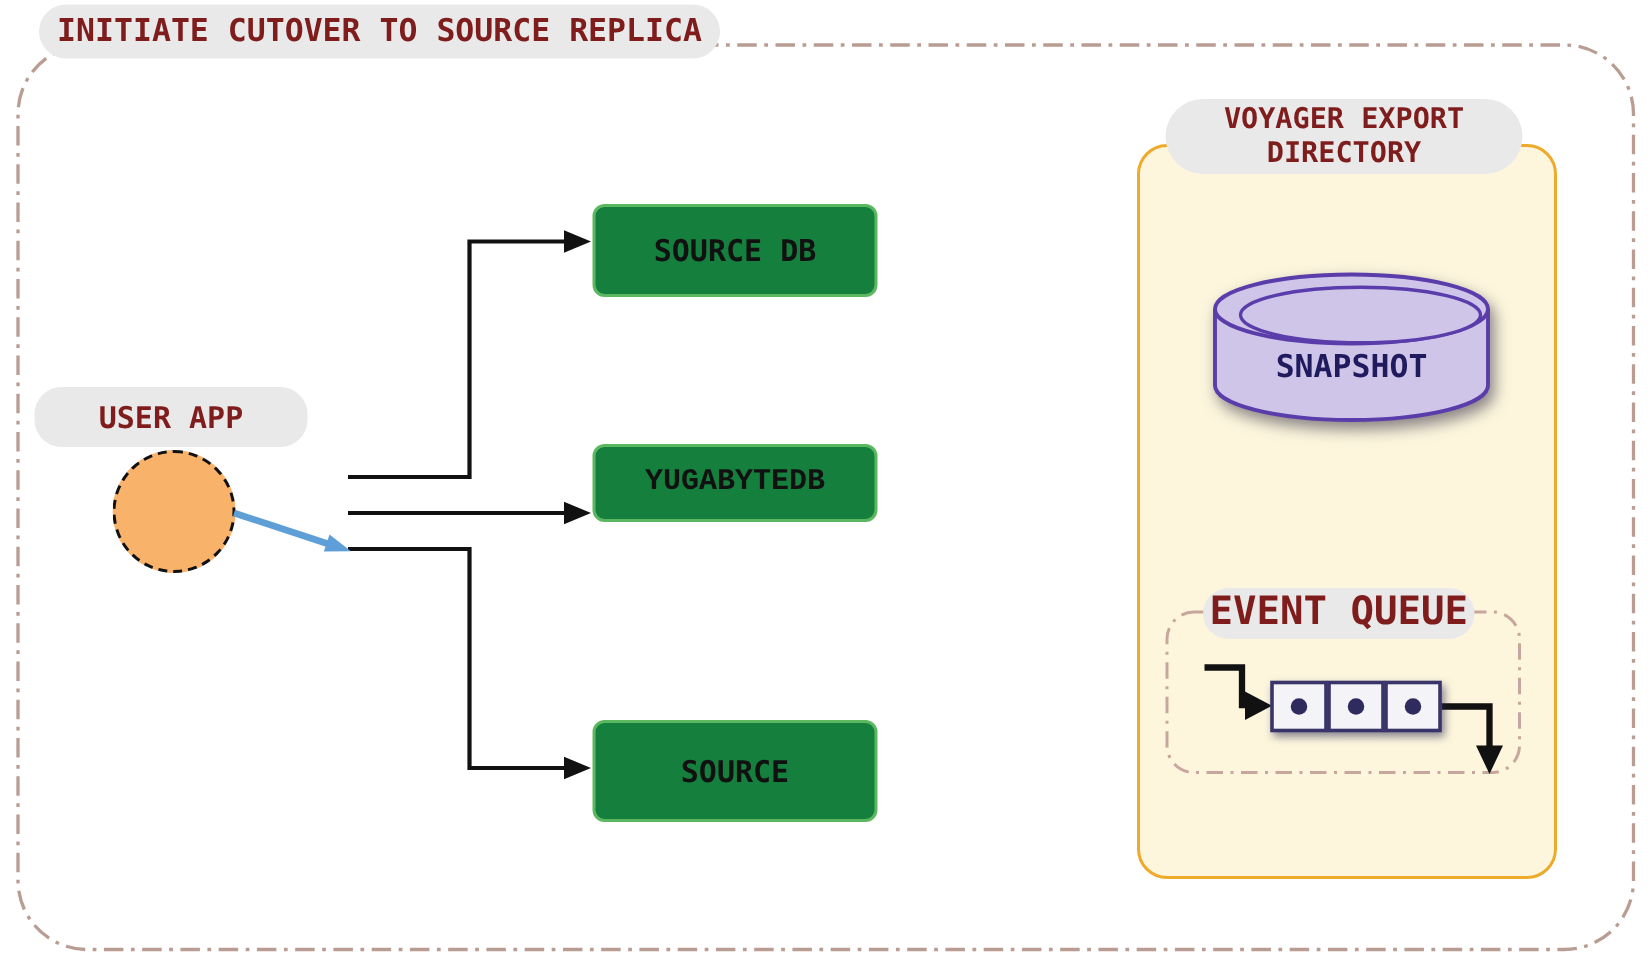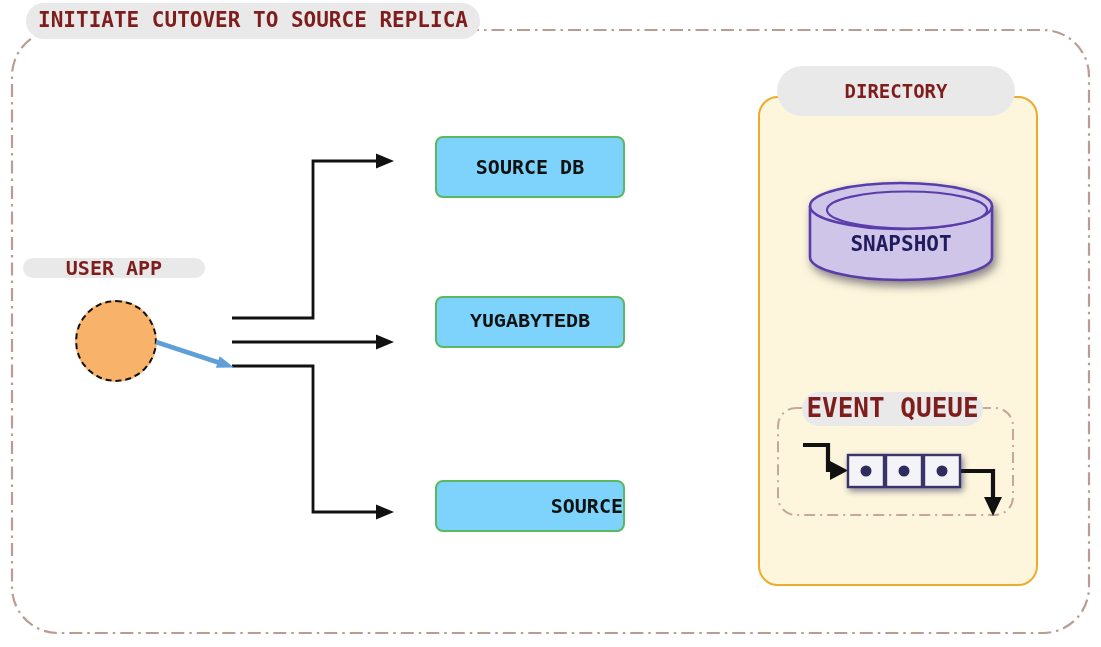--- a/index.html
+++ b/index.html
@@ -9,44 +9,44 @@
   }
   svg{position:absolute;left:0;top:0;overflow:visible;}
 
   .pill{
     position:absolute;background:#e9e9ea;border-radius:20px;
     display:flex;align-items:center;justify-content:center;
     font-weight:bold;color:#7f1d1d;text-align:center;z-index:5;
     line-height:1.2;
   }
   #title-pill{left:26px;top:3px;width:454px;height:36px;font-size:21px;border-radius:18px;}
-  #user-app-pill{left:23px;top:258px;width:182px;height:20px;font-size:20px;border-radius:18px;}
+  #user-app-pill{left:23px;top:258px;width:182px;height:40px;font-size:20px;border-radius:18px;}
   #voyager-pill{left:777px;top:66px;width:238px;height:50px;font-size:19px;border-radius:25px;flex-direction:column;}
   #eq-pill{left:802px;top:392px;width:181px;height:34px;font-size:26px;border-radius:17px;}
 
   #bg-border-svg{z-index:1;}
   #voyager-panel{
     position:absolute;left:758px;top:96px;width:276px;height:486px;
     background:#fdf6dd;border:2px solid #eeab2b;border-radius:20px;z-index:2;
   }
   #eq-dash-svg{z-index:3;}
   #connectors-svg{z-index:6;}
   #cylinder-svg{z-index:6;}
   #queue-svg{z-index:6;}
 
   .node-box{
     position:absolute;left:395px;width:190px;
-    background:#7dd3fc;border:2px solid #5cb860;border-radius:8px;
+    background:#15803d;border:2px solid #5cb860;border-radius:8px;
     display:flex;flex-direction:column;align-items:center;justify-content:center;
     font-weight:bold;font-size:20px;color:#111;text-align:center;
-    line-height:1.3;z-index:5;box-sizing:border-box;margin-left:40px;
+    line-height:1.3;z-index:5;box-sizing:border-box;
   }
   #box-source-db{top:136px;height:62px;}
   #box-target-db{top:296px;height:52px;font-family:Liberation Mono, monospace;}
-  #box-replica-db{top:480px;height:52px;align-items:flex-end;}
+  #box-replica-db{top:480px;height:68px;}
 
   #user-app-circle{
     position:absolute;left:75px;top:300px;width:82px;height:82px;
     background:#f9b269;border:2.5px dashed #111;border-radius:50%;z-index:5;
     box-sizing:border-box;
   }
 
   .svg-label{
     font-family:"DejaVu Sans Mono", monospace;font-weight:bold;
   }
@@ -70,20 +70,21 @@
 
   <div id="title-pill" class="pill">
     <span>INITIATE CUTOVER TO SOURCE REPLICA</span>
   </div>
 
   <div id="user-app-pill" class="pill">
     <span>USER APP</span>
   </div>
 
   <div id="voyager-pill" class="pill">
+    <span>VOYAGER EXPORT</span>
     <span>DIRECTORY</span>
   </div>
 
   <div id="eq-pill" class="pill">
     <span>EVENT QUEUE</span>
   </div>
 
   <div id="user-app-circle"></div>
 
   <div id="box-source-db" class="node-box">

